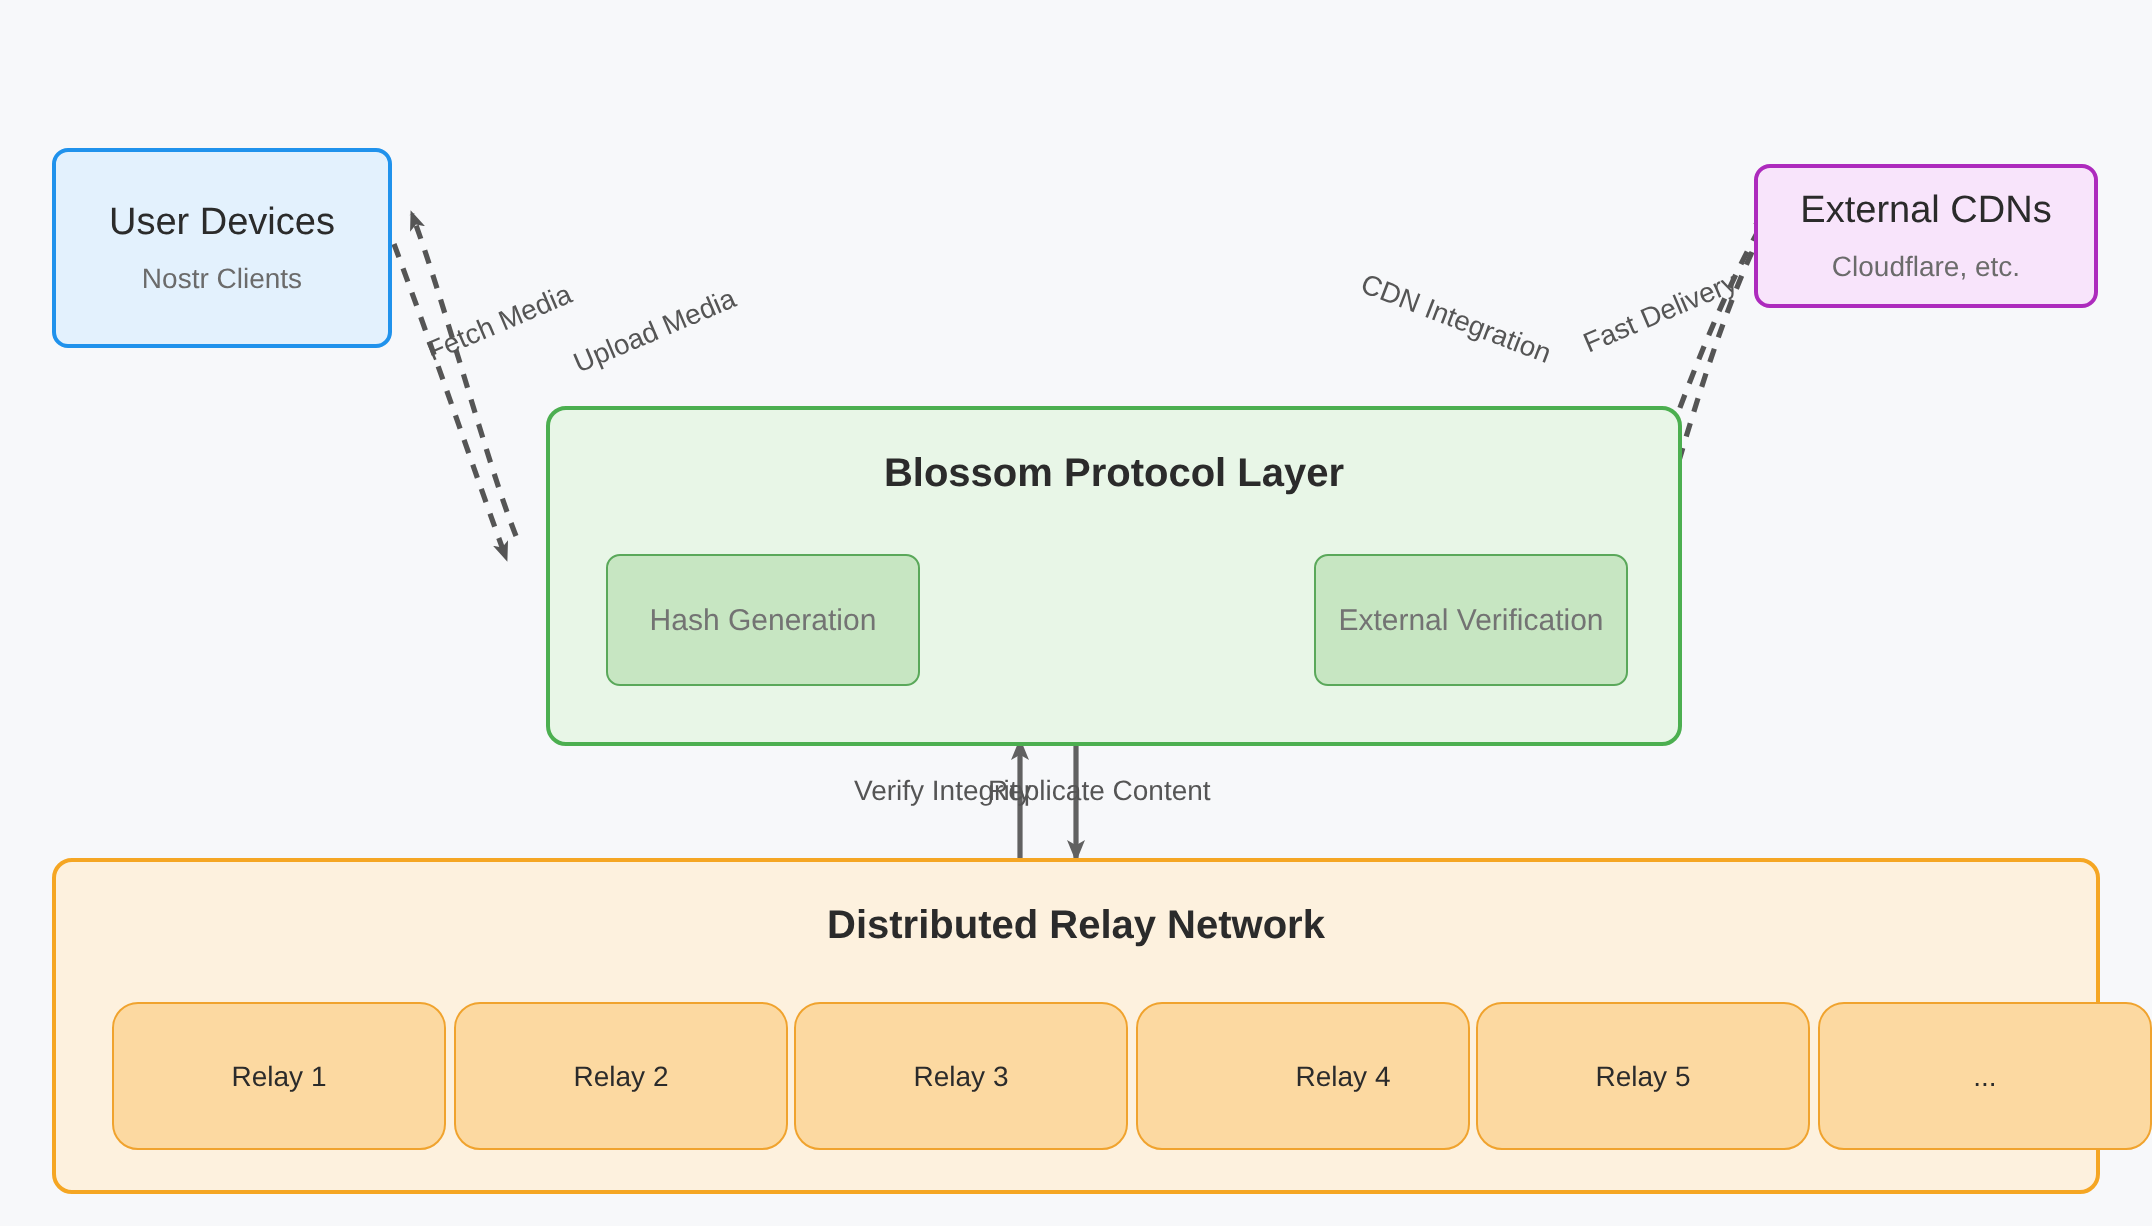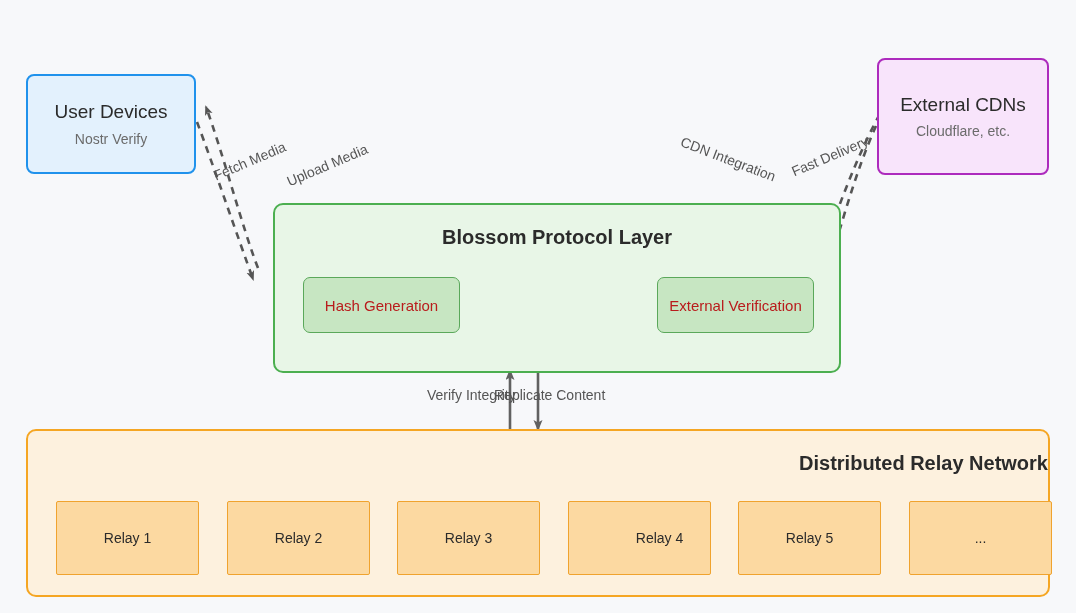--- a/index.html
+++ b/index.html
@@ -56,23 +56,23 @@
     top: 74px;
     width: 170px;
     height: 100px;
     background: #e3f1fd;
     border: 2.5px solid #2092ec;
   }
 
   
   #external-cdns {
     left: 877px;
-    top: 58px;
+    top: 82px;
     width: 172px;
-    height: 117px;
+    height: 72px;
     background: #f8e4fb;
     border: 2.5px solid #ad2bbd;
   }
 
   
   #blossom-layer {
     left: 253px;
     top: 203px;
     width: 568px;
     height: 170px;
@@ -88,30 +88,30 @@
     right: 0;
     top: 21px;
     text-align: center;
     font-size: 20px;
     font-weight: bold;
     color: #2b2b2b;
   }
   .sub-green {
     position: absolute;
     top: 72px;
-    height: 56px;
+    height: 66px;
     box-sizing: border-box;
     background: #c7e6c2;
     border: 1.3px solid #5aa85a;
     border-radius: 7px;
     display: flex;
     align-items: center;
     justify-content: center;
     font-size: 15px;
-    color: #b91c1c;
+    color: #737373;
     white-space: nowrap;
   }
   .sub-green.i0 { left: 28px;  width: 157px; }
   .sub-green.i1 { left: 205px; width: 157px; }
   .sub-green.i2 { left: 382px; width: 157px; }
 
   
   #relay-network {
     left: 26px;
     top: 429px;
@@ -120,34 +120,34 @@
     background: #fdf1de;
     border: 2.5px solid #f5a623;
     border-radius: 10px;
     display: block;
   }
   #relay-network .cluster-title {
     position: absolute;
     left: 0;
     right: 0;
     top: 21px;
-    text-align: right;
+    text-align: center;
     font-size: 20px;
     font-weight: bold;
     color: #2b2b2b;
   }
   .relay-box {
     position: absolute;
     top: 70px;
-    width: 143px;
+    width: 167px;
     height: 74px;
     box-sizing: border-box;
     background: #fcd9a1;
     border: 1.3px solid #f0a32e;
-    border-radius: 2px;
+    border-radius: 13px;
     display: flex;
     align-items: center;
     justify-content: center;
     font-size: 14px;
     color: #2b2b2b;
     white-space: nowrap;
   }
   .relay-box.r0 { left: 28px; }
   .relay-box.r1 { left: 199px; }
   .relay-box.r2 { left: 369px; }
@@ -201,21 +201,21 @@
 
   <div class="edge-label" id="label-fetch-media">Fetch Media</div>
   <div class="edge-label" id="label-upload-media">Upload Media</div>
   <div class="edge-label" id="label-cdn-integration">CDN Integration</div>
   <div class="edge-label" id="label-fast-delivery">Fast Delivery</div>
   <div class="edge-label" id="label-verify-integrity">Verify Integrity</div>
   <div class="edge-label" id="label-replicate-content">Replicate Content</div>
 
   <div class="node" id="user-devices">
     <div class="node-title">User Devices</div>
-    <div class="node-sub">Nostr Verify</div>
+    <div class="node-sub">Nostr Clients</div>
   </div>
 
   <div class="node" id="external-cdns">
     <div class="node-title">External CDNs</div>
     <div class="node-sub">Cloudflare, etc.</div>
   </div>
 
   <div class="node" id="blossom-layer">
     <div class="cluster-title">Blossom Protocol Layer</div>
     <div class="sub-green i0">Hash Generation</div>

